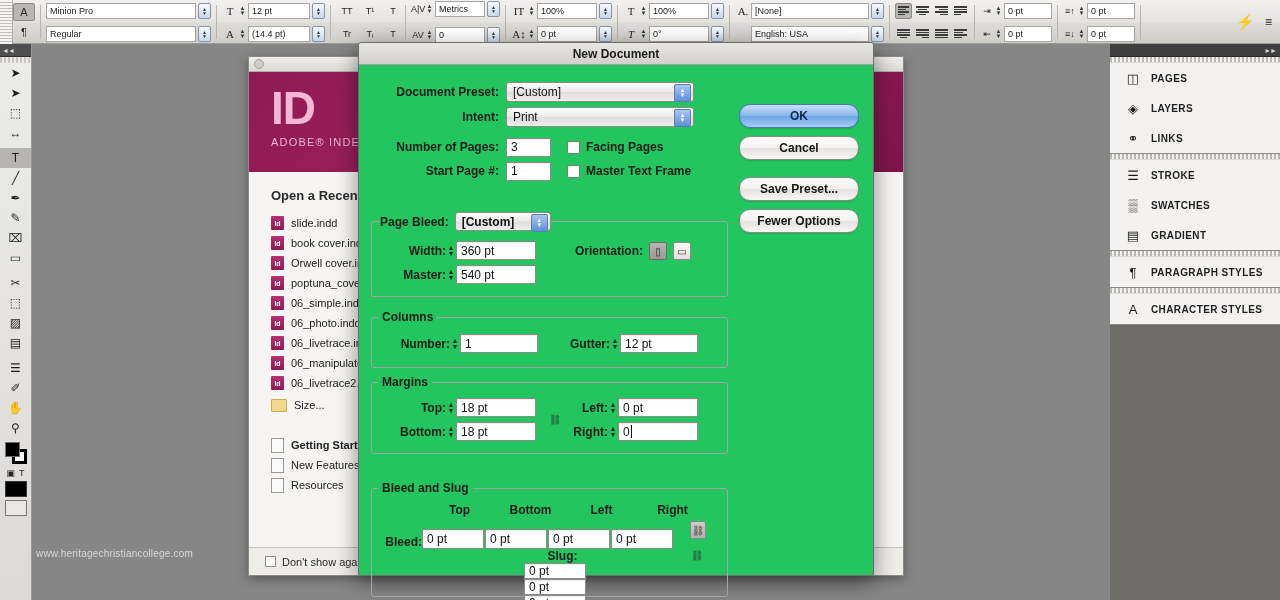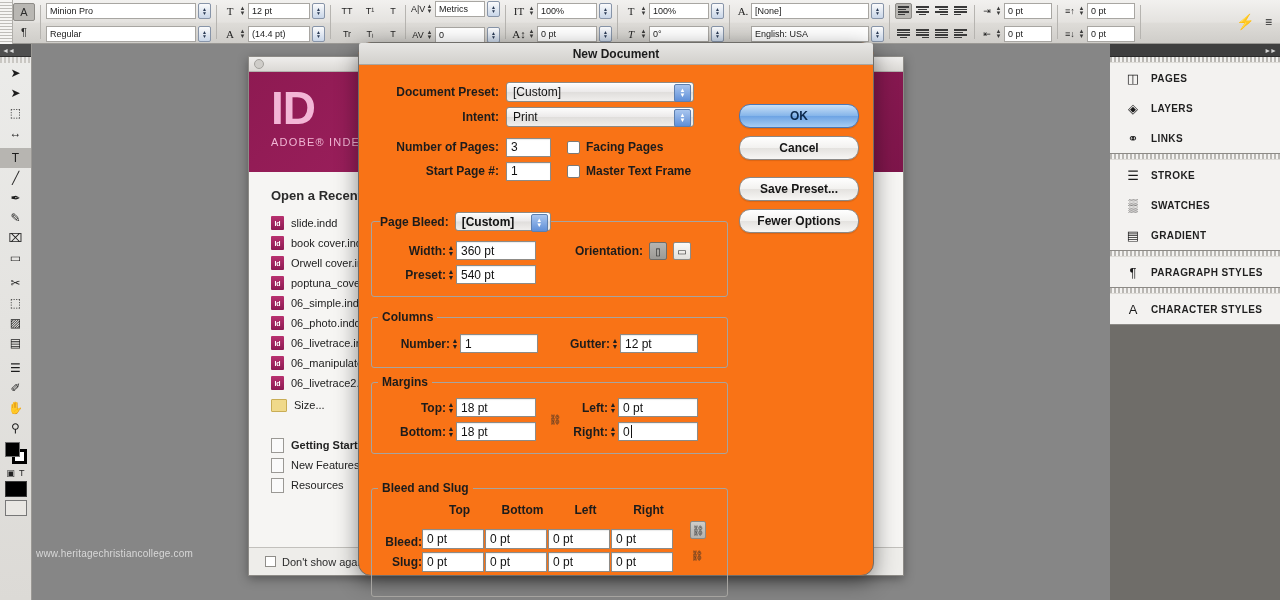--- a/index.html
+++ b/index.html
@@ -114,21 +114,21 @@
     position:absolute;left:0;bottom:0;width:100%;height:28px;
     border-top:1px solid #c2c0bc;background:#eeedea;
     display:flex;align-items:center;padding-left:16px;box-sizing:border-box;gap:6px;
   }
   .cbox{width:11px;height:11px;background:#fff;border:1px solid #8f8d89;box-sizing:border-box;}
   .welcome-foot span{font-size:11px;color:#2a2a2a;}
 
   
   .dialog{
     position:absolute;left:358px;top:42px;width:516px;height:534px;
-    background:#f97316;border:1px solid #6f6d69;border-radius:13px;
+    background:#22c55e;border:1px solid #6f6d69;border-radius:3px;
     box-shadow:0 6px 22px rgba(0,0,0,.45);box-sizing:border-box;
   }
   .dlg-title{
     height:21px;background:linear-gradient(180deg,#e7e6e4 0%,#d2d0cc 100%);
     border-bottom:1px solid #a8a6a2;border-radius:2px 2px 0 0;
     display:flex;align-items:center;justify-content:center;
   }
   .dlg-title span{font-size:12px;color:#1c1c1c;font-weight:bold;}
   .dlg-body{position:relative;padding:10px 12px 0 12px;}
 
@@ -726,21 +726,21 @@
         <div class="grp-inner">
           <div style="position:absolute;left:20px;top:10px;display:flex;align-items:center">
             <span class="lbl" style="width:54px">Width:</span>
             <div class="spin">
                 <span>▲</span>
                 <span>▼</span>
               </div>
             <div class="tbox" style="width:80px">360 pt</div>
           </div>
           <div style="position:absolute;left:20px;top:34px;display:flex;align-items:center">
-            <span class="lbl" style="width:54px">Preset:</span>
+            <span class="lbl" style="width:54px">Master:</span>
             <div class="spin">
                 <span>▲</span>
                 <span>▼</span>
               </div>
             <div class="tbox" style="width:80px">540 pt</div>
           </div>
           <div style="position:absolute;left:203px;top:11px;display:flex;align-items:center;gap:6px">
             <span class="lbl">Orientation:</span>
             <div class="orient-btn sel">▯</div>
             <div class="orient-btn">▭</div>
@@ -808,35 +808,35 @@
               <span>0</span>
                 <span class="caret"></span>
             </div>
           </div>
         </div>
       </fieldset>
 
       <fieldset class="grp" style="left:12px;top:416px;width:357px;height:116px">
         <legend>Bleed and Slug</legend>
         <div class="grp-inner">
-          <div id="bs-headers" style="position:absolute;left:56px;top:8px;display:flex;gap:0">
+          <div id="bs-headers" style="position:absolute;left:56px;top:8px;display:flex;gap:8px">
               <div class="bs-hdr" style="width: 63px;">Top</div>
               <div class="bs-hdr" style="width: 63px;">Bottom</div>
               <div class="bs-hdr" style="width: 63px;">Left</div>
               <div class="bs-hdr" style="width: 63px;">Right</div>
             </div>
           <div id="bs-rows" style="position:absolute;left:6px;top:28px;width:100%">
               <div style="display: flex; align-items: flex-end; height: 26px;">
                 <span class="lbl" style="width: 44px;">Bleed:</span>
                 <div class="tbox" style="width: 62px; height: 20px; margin-right: 1px;">0 pt</div>
                 <div class="tbox" style="width: 62px; height: 20px; margin-right: 1px;">0 pt</div>
                 <div class="tbox" style="width: 62px; height: 20px; margin-right: 1px;">0 pt</div>
                 <div class="tbox" style="width: 62px; height: 20px; margin-right: 1px;">0 pt</div>
               </div>
-              <div style="display: flex; align-items: center; height: 26px;">
+              <div style="display: flex; align-items: center; height: 26px; flex-direction: column;">
                 <span class="lbl" style="width: 44px;">Slug:</span>
                 <div class="tbox" style="width: 62px; height: 20px; margin-right: 1px;">0 pt</div>
                 <div class="tbox" style="width: 62px; height: 20px; margin-right: 1px;">0 pt</div>
                 <div class="tbox" style="width: 62px; height: 20px; margin-right: 1px;">0 pt</div>
                 <div class="tbox" style="width: 62px; height: 20px; margin-right: 1px;">0 pt</div>
               </div>
             </div>
           <div class="link-btn boxed" style="position:absolute;left:318px;top:26px">⛓</div>
           <div class="link-btn" style="position:absolute;left:318px;top:52px">⛓</div>
         </div>

